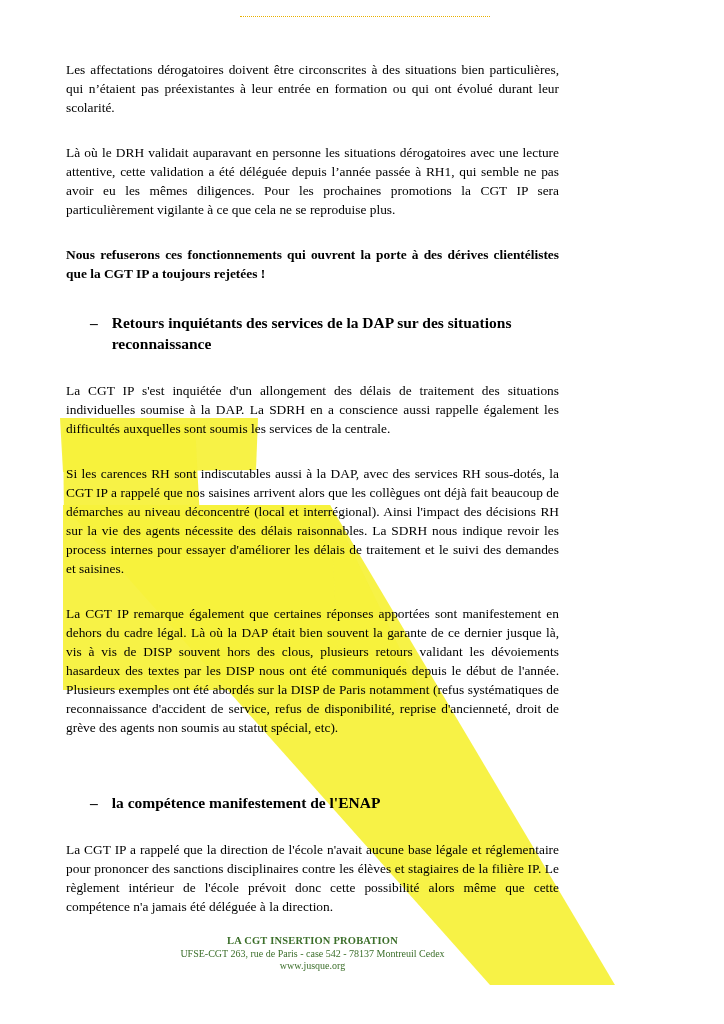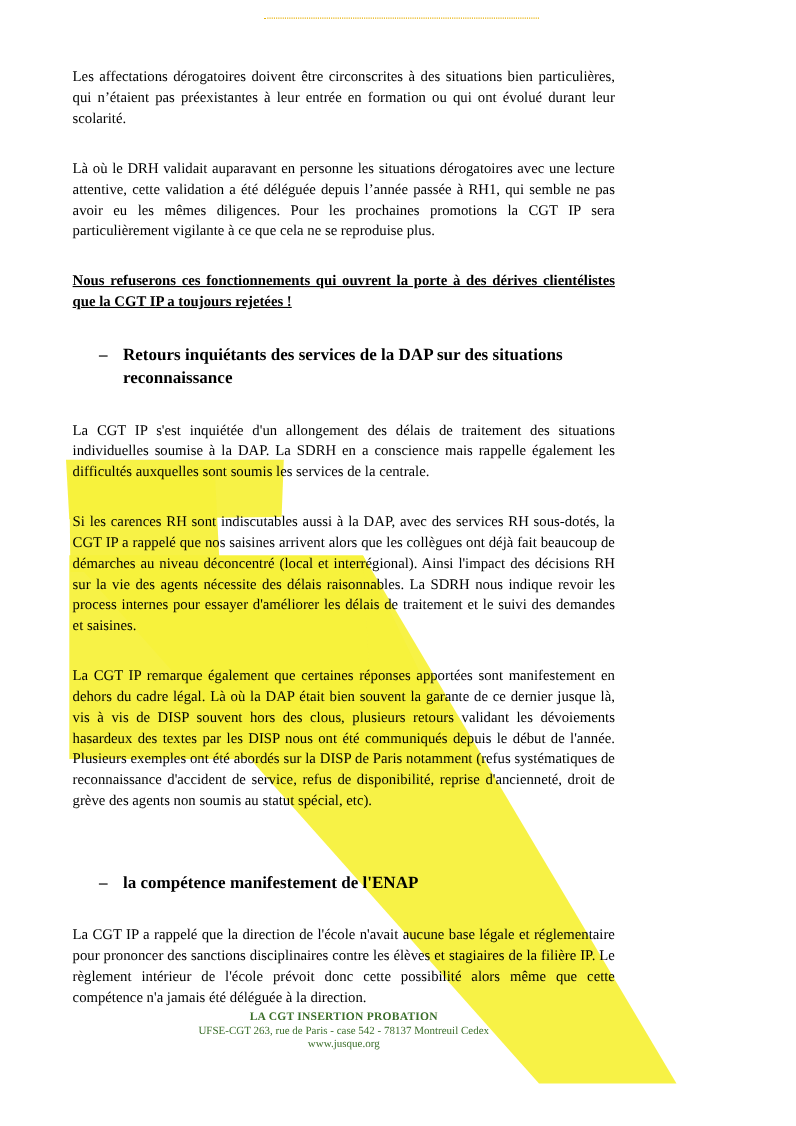--- a/index.html
+++ b/index.html
@@ -43,21 +43,20 @@
   p {
     margin: 0 0 14px 0;
     font-size: 13.4px;
     line-height: 1.42;
     text-align: justify;
   }
   p.tight { margin-bottom: 12px; }
 
   .bold-para {
     font-weight: bold;
-    text-decoration: underline;
   }
 
   .heading-row {
     display: flex;
     align-items: flex-start;
     margin: 30px 0 26px 0;
     padding-left: 24px;
   }
   .heading-dash {
     font-size: 15.5px;
@@ -71,21 +70,21 @@
     line-height: 1.33;
     max-width: 430px;
   }
 
   .spacer-sm { height: 12px; }
 
   .footer {
     position: absolute;
     left: 0;
     right: 0;
-    bottom: 68px;
+    bottom: 52px;
     text-align: center;
     z-index: 3;
     font-family: "Liberation Serif", serif;
   }
   .footer-line1 {
     font-size: 10.5px;
     font-weight: bold;
     color: #3b6e2a;
     letter-spacing: 0.2px;
     margin-bottom: 2px;
@@ -131,21 +130,21 @@
 
     <div class="spacer-sm"></div>
 
     <p class="bold-para">Nous refuserons ces fonctionnements qui ouvrent la porte à des dérives clientélistes que la CGT IP a toujours rejetées !</p>
 
     <div class="heading-row">
       <span class="heading-dash">–</span>
       <span class="heading-text">Retours inquiétants des services de la DAP sur des situations reconnaissance</span>
     </div>
 
-    <p>La CGT IP s'est inquiétée d'un allongement des délais de traitement des situations individuelles soumise à la DAP. La SDRH en a conscience mais rappelle également les difficultés auxquelles sont soumis les services de la centrale.</p>
+    <p>La CGT IP s'est inquiétée d'un allongement des délais de traitement des situations individuelles soumise à la DAP. La SDRH en a conscience aussi rappelle également les difficultés auxquelles sont soumis les services de la centrale.</p>
 
     <div class="spacer-sm"></div>
 
     <p>Si les carences RH sont indiscutables aussi à la DAP, avec des services RH sous-dotés, la CGT IP a rappelé que nos saisines arrivent alors que les collègues ont déjà fait beaucoup de démarches au niveau déconcentré (local et interrégional). Ainsi l'impact des décisions RH sur la vie des agents nécessite des délais raisonnables. La SDRH nous indique revoir les process internes pour essayer d'améliorer les délais de traitement et le suivi des demandes et saisines.</p>
 
     <div class="spacer-sm"></div>
 
     <p>La CGT IP remarque également que certaines réponses apportées sont manifestement en dehors du cadre légal. Là où la DAP était bien souvent la garante de ce dernier jusque là, vis à vis de DISP souvent hors des clous, plusieurs retours validant les dévoiements hasardeux des textes par les DISP nous ont été communiqués depuis le début de l'année. Plusieurs exemples ont été abordés sur la DISP de Paris notamment (refus systématiques de reconnaissance d'accident de service, refus de disponibilité, reprise d'ancienneté, droit de grève des agents non soumis au statut spécial, etc).</p>
 
     <div class="spacer-sm"></div>

